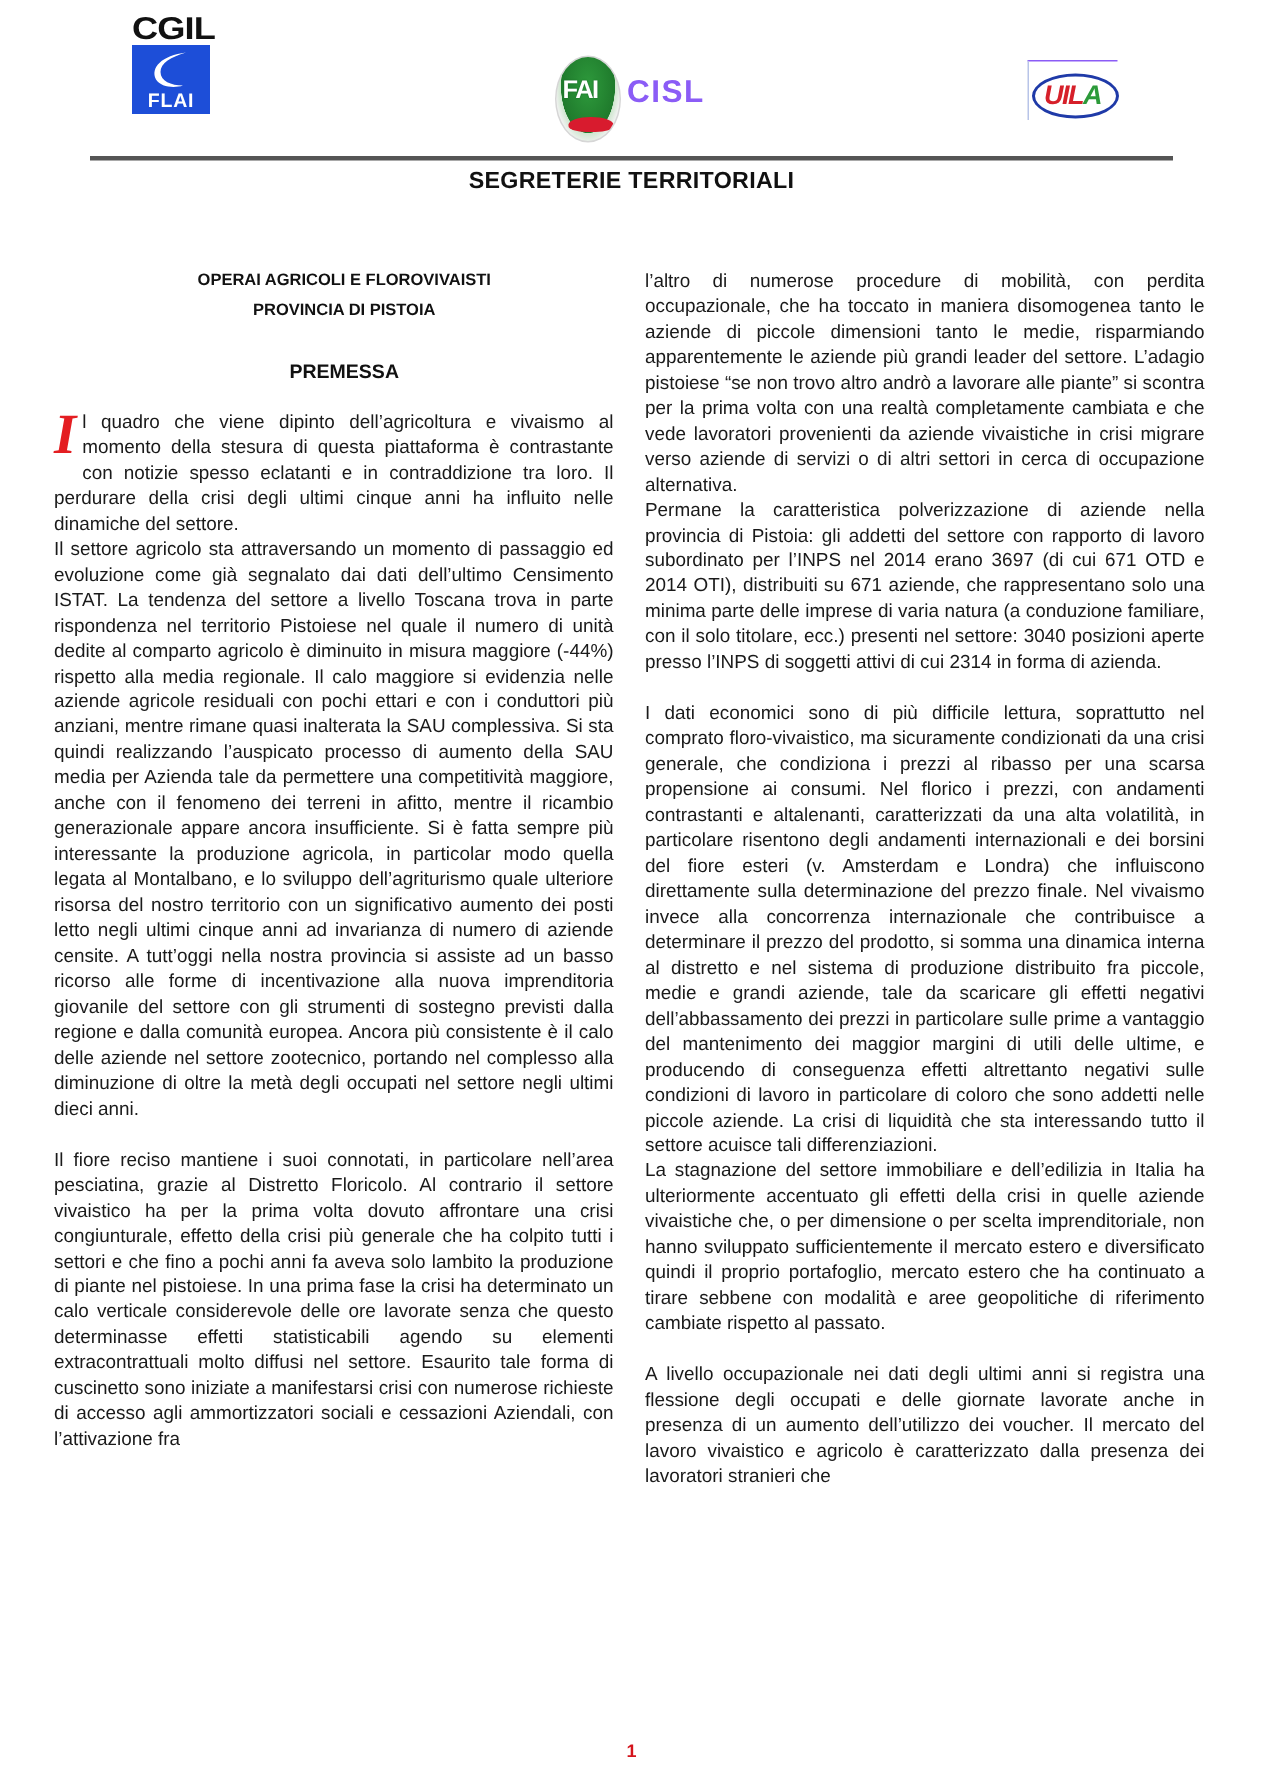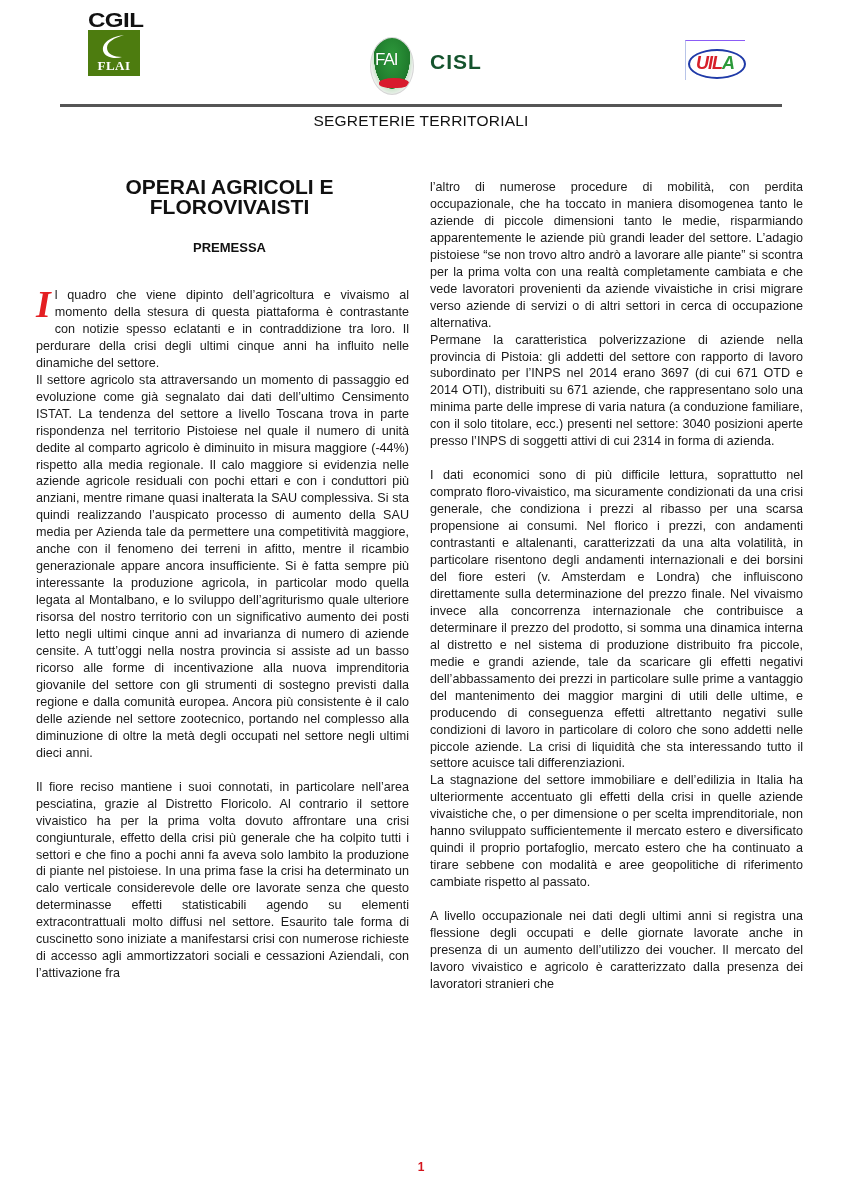--- a/index.html
+++ b/index.html
@@ -2,48 +2,48 @@
 <html><head>
   <meta charset="utf-8">
   <style>
     * { box-sizing: border-box; margin: 0; padding: 0; }
     html, body { width: 842px; height: 1191px; background: #ffffff; overflow: hidden; }
     body { position: relative; font-family: "Liberation Sans", sans-serif; color: #111; }
 
     
     .logo-cgil { position: absolute; left: 88px; top: 10px; width: 52px; }
     .cgil-word { font-family: "Liberation Sans", sans-serif; font-weight: 900; font-size: 21px; letter-spacing: -0.5px; color: #111; line-height: 20px; transform: scaleX(1.15); transform-origin: left; display: block; }
-    .cgil-box { width: 52px; height: 46px; background: #4d7c0f; position: relative; margin-top: 0px; font-family: Liberation Serif, serif; }
+    .cgil-box { width: 52px; height: 46px; background: #1d4ed8; position: relative; margin-top: 0px; }
     .cgil-swoosh { position: absolute; left: 10px; top: 3px; width: 30px; height: 28px; }
     .cgil-flai { position: absolute; left: 0; right: 0; bottom: 2px; text-align: center; color: #fff; font-weight: 900; font-size: 13px; letter-spacing: 0.5px; }
 
     .logo-fai { position: absolute; left: 370px; top: 37px; width: 140px; height: 58px; }
     .fai-disc { position: absolute; left: 0; top: 0; width: 44px; height: 58px; border-radius: 50%; background: radial-gradient(ellipse at 50% 35%, #2e9a3c 0%, #1f7a2c 60%, #cfe6cf 61%, #f3f3f3 75%); border: 1px solid #d6d6d6; overflow: hidden; }
     .fai-red { position: absolute; left: 8px; top: 40px; width: 30px; height: 10px; border-radius: 50% 50% 40% 40%; background: #d81b2e; }
-    .fai-text { position: absolute; left: 4px; top: 12px; font-weight: 400; font-size: 17px; color: #fff; letter-spacing: -1px; text-shadow: 0 0 1px #0a5a1a; }
-    .cisl-text { position: absolute; left: 48px; top: 13px; font-weight: 900; font-size: 21px; color: #14532d; letter-spacing: 1px; margin-left: 12px; }
+    .fai-text { position: absolute; left: 4px; top: 12px; font-weight: 700; font-size: 17px; color: #fff; letter-spacing: -1px; text-shadow: 0 0 1px #0a5a1a; }
+    .cisl-text { position: absolute; left: 48px; top: 13px; font-weight: 900; font-size: 21px; color: #8b5cf6; letter-spacing: 1px; }
 
     .logo-uila { position: absolute; left: 685px; top: 40px; width: 60px; height: 40px; border-left: 1px solid #b8c4e8; border-top: 1px solid #8b5cf6; }
     .uila-oval { position: absolute; left: 2px; top: 8px; width: 58px; height: 30px; border: 2px solid #1f3aa8; border-radius: 50%; }
     .uila-text { position: absolute; left: 10px; top: 12px; font-style: italic; font-weight: 900; font-size: 18px; color: #d6202a; letter-spacing: -1px; }
     .uila-a { color: #2c9a3a; }
 
     .header-rule { position: absolute; left: 60px; top: 104px; width: 722px; height: 3px; background: #555; }
-    .header-title { position: absolute; left: 0; right: 0; top: 112px; text-align: center; font-weight: 400; font-size: 15.5px; letter-spacing: 0.2px; color: #111; }
+    .header-title { position: absolute; left: 0; right: 0; top: 112px; text-align: center; font-weight: 700; font-size: 15.5px; letter-spacing: 0.2px; color: #111; }
 
     
     .col { position: absolute; font-size: 12.6px; line-height: 16.95px; text-align: justify; color: #1a1a1a; }
     .col-left { left: 36px; top: 177px; width: 373px; }
     .col-right { left: 430px; top: 179px; width: 373px; }
     .col p { margin: 0; }
     .col p.gap { margin-top: 17px; }
 
     .doc-title { text-align: center; font-weight: 700; font-size: 22.5px; line-height: 26px; color: #111; margin-left: 14px; }
-    .doc-subtitle { text-align: center; font-weight: 700; font-size: 21px; line-height: 20px; color: #111; margin-left: 14px; }
-    .section-heading { text-align: center; font-weight: 700; font-size: 13px; line-height: 16px; margin-top: 23px; margin-bottom: 31px; margin-left: 14px; color: #111; }
+    .doc-subtitle { text-align: center; font-weight: 700; font-size: 11px; line-height: 20px; color: #111; margin-left: 14px; }
+    .section-heading { text-align: center; font-weight: 700; font-size: 13px; line-height: 16px; margin-top: 23px; margin-bottom: 17px; margin-left: 14px; color: #111; }
 
     .dropcap { float: left; font-family: "Liberation Serif", serif; font-style: italic; font-weight: 700; color: #e41e22; font-size: 38px; line-height: 30px; margin: 2px 4px 0 0; height: 32px; }
 
     .page-number { position: absolute; left: 0; width: 842px; top: 1160px; text-align: center; font-weight: 700; font-size: 12px; color: #d4141c; }
   </style>
 </head>
 <body>
 
 <div class="logo-cgil">
   <span class="cgil-word">CGIL</span>
@@ -66,20 +66,21 @@
 <div class="logo-uila">
   <div class="uila-oval"></div>
   <span class="uila-text"><span>UIL</span><span class="uila-a">A</span></span>
 </div>
 
 <div class="header-rule"></div>
 <div class="header-title">SEGRETERIE TERRITORIALI</div>
 
 <div class="col col-left">
   <div class="doc-subtitle">OPERAI AGRICOLI E FLOROVIVAISTI</div>
+  <div class="doc-subtitle">PROVINCIA DI PISTOIA</div>
   <h2 class="section-heading">PREMESSA</h2>
   <p><span class="dropcap">I</span><span>l quadro che viene dipinto dell’agricoltura e vivaismo al momento della stesura di questa piattaforma è contrastante con notizie spesso eclatanti e in contraddizione tra loro. Il perdurare della crisi degli ultimi cinque anni ha influito nelle dinamiche del settore.</span></p>
   <p>Il settore agricolo sta attraversando un momento di passaggio ed evoluzione come già segnalato dai dati dell’ultimo Censimento ISTAT. La tendenza del settore a livello Toscana trova in parte rispondenza nel territorio Pistoiese nel quale il numero di unità dedite al comparto agricolo è diminuito in misura maggiore (-44%) rispetto alla media regionale. Il calo maggiore si evidenzia nelle aziende agricole residuali con pochi ettari e con i conduttori più anziani, mentre rimane quasi inalterata la SAU complessiva. Si sta quindi realizzando l’auspicato processo di aumento della SAU media per Azienda tale da permettere una competitività maggiore, anche con il fenomeno dei terreni in afitto, mentre il ricambio generazionale appare ancora insufficiente. Si è fatta sempre più interessante la produzione agricola, in particolar modo quella legata al Montalbano, e lo sviluppo dell’agriturismo quale ulteriore risorsa del nostro territorio con un significativo aumento dei posti letto negli ultimi cinque anni ad invarianza di numero di aziende censite. A tutt’oggi nella nostra provincia si assiste ad un basso ricorso alle forme di incentivazione alla nuova imprenditoria giovanile del settore con gli strumenti di sostegno previsti dalla regione e dalla comunità europea. Ancora più consistente è il calo delle aziende nel settore zootecnico, portando nel complesso alla diminuzione di oltre la metà degli occupati nel settore negli ultimi dieci anni.</p>
   <p class="gap">Il fiore reciso mantiene i suoi connotati, in particolare nell’area pesciatina, grazie al Distretto Floricolo. Al contrario il settore vivaistico ha per la prima volta dovuto affrontare una crisi congiunturale, effetto della crisi più generale che ha colpito tutti i settori e che fino a pochi anni fa aveva solo lambito la produzione di piante nel pistoiese. In una prima fase la crisi ha determinato un calo verticale considerevole delle ore lavorate senza che questo determinasse effetti statisticabili agendo su elementi extracontrattuali molto diffusi nel settore. Esaurito tale forma di cuscinetto sono iniziate a manifestarsi crisi con numerose richieste di accesso agli ammortizzatori sociali e cessazioni Aziendali, con l’attivazione fra</p>
 </div>
 
 <div class="col col-right">
   <p>l’altro di numerose procedure di mobilità, con perdita occupazionale, che ha toccato in maniera disomogenea tanto le aziende di piccole dimensioni tanto le medie, risparmiando apparentemente le aziende più grandi leader del settore. L’adagio pistoiese “se non trovo altro andrò a lavorare alle piante” si scontra per la prima volta con una realtà completamente cambiata e che vede lavoratori provenienti da aziende vivaistiche in crisi migrare verso aziende di servizi o di altri settori in cerca di occupazione alternativa.</p>
   <p>Permane la caratteristica polverizzazione di aziende nella provincia di Pistoia: gli addetti del settore con rapporto di lavoro subordinato per l’INPS nel 2014 erano 3697 (di cui 671 OTD e 2014 OTI), distribuiti su 671 aziende, che rappresentano solo una minima parte delle imprese di varia natura (a conduzione familiare, con il solo titolare, ecc.)  presenti nel settore: 3040 posizioni aperte presso l’INPS di soggetti attivi di cui 2314 in forma di azienda.</p>
   <p class="gap">I dati economici sono di più difficile lettura, soprattutto nel comprato floro-vivaistico, ma sicuramente condizionati da una crisi generale, che condiziona i prezzi al ribasso per una scarsa propensione ai consumi. Nel florico i prezzi, con andamenti contrastanti e altalenanti, caratterizzati da una alta volatilità, in particolare risentono degli andamenti internazionali e dei borsini del fiore esteri (v. Amsterdam e Londra) che influiscono direttamente sulla determinazione del prezzo finale. Nel vivaismo invece alla concorrenza internazionale che contribuisce a determinare il prezzo del prodotto, si somma una dinamica interna al distretto e nel sistema di produzione distribuito fra piccole, medie e grandi aziende, tale da scaricare gli effetti negativi dell’abbassamento dei prezzi in particolare sulle prime a vantaggio del mantenimento dei maggior margini di utili delle ultime, e producendo di conseguenza effetti altrettanto negativi sulle condizioni di lavoro in particolare di coloro che sono addetti nelle piccole aziende. La crisi di liquidità che sta interessando tutto il settore acuisce tali differenziazioni.</p>

